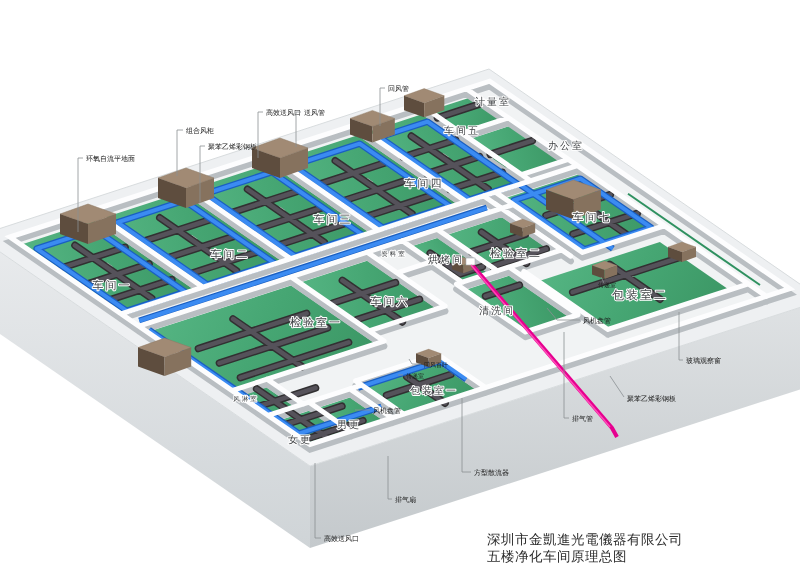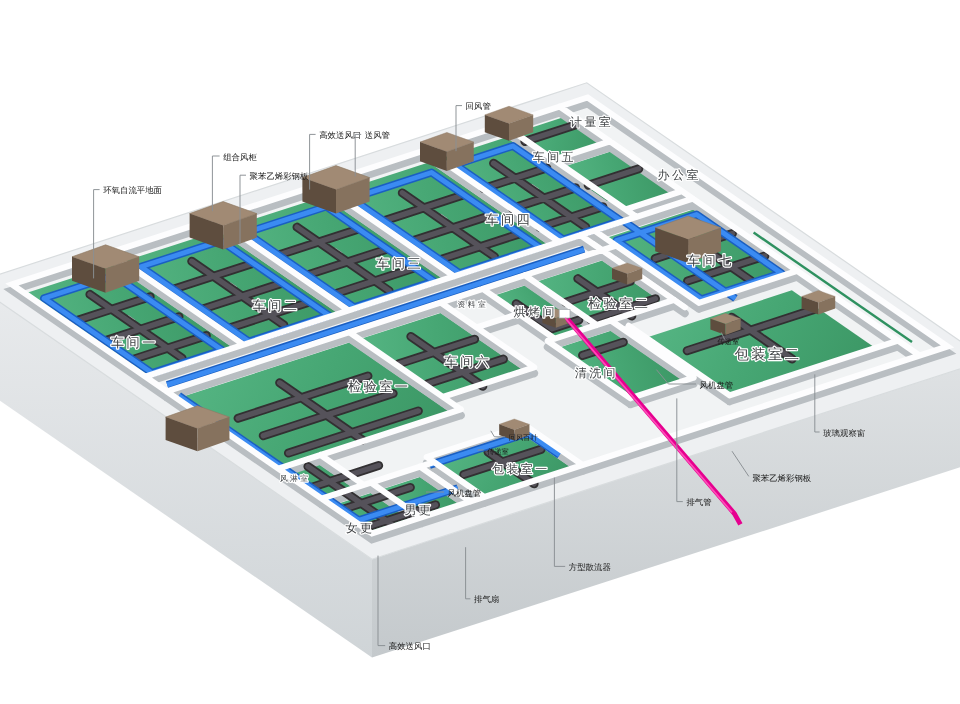--- a/index.html
+++ b/index.html
@@ -180,13 +180,17 @@
         <text x="572" y="421" font-size="7" class="callout-label">排气管</text>
         <polyline points="471,472,462,472,462,398" class="leader"></polyline>
         <text x="474" y="475" font-size="7" class="callout-label">方型散流器</text>
         <polyline points="392,499,388,499,388,456" class="leader"></polyline>
         <text x="395" y="502" font-size="7" class="callout-label">排气扇</text>
         <polyline points="321,538,315,538,315,463" class="leader"></polyline>
         <text x="324" y="541" font-size="7" class="callout-label">高效送风口</text>
       </g>
 </svg>
 
+<div id="title-block">
+  <div>深圳市金凱進光電儀器有限公司</div>
+  <div>五楼净化车间原理总图</div>
+</div>
 </div>
 
 </body></html>

